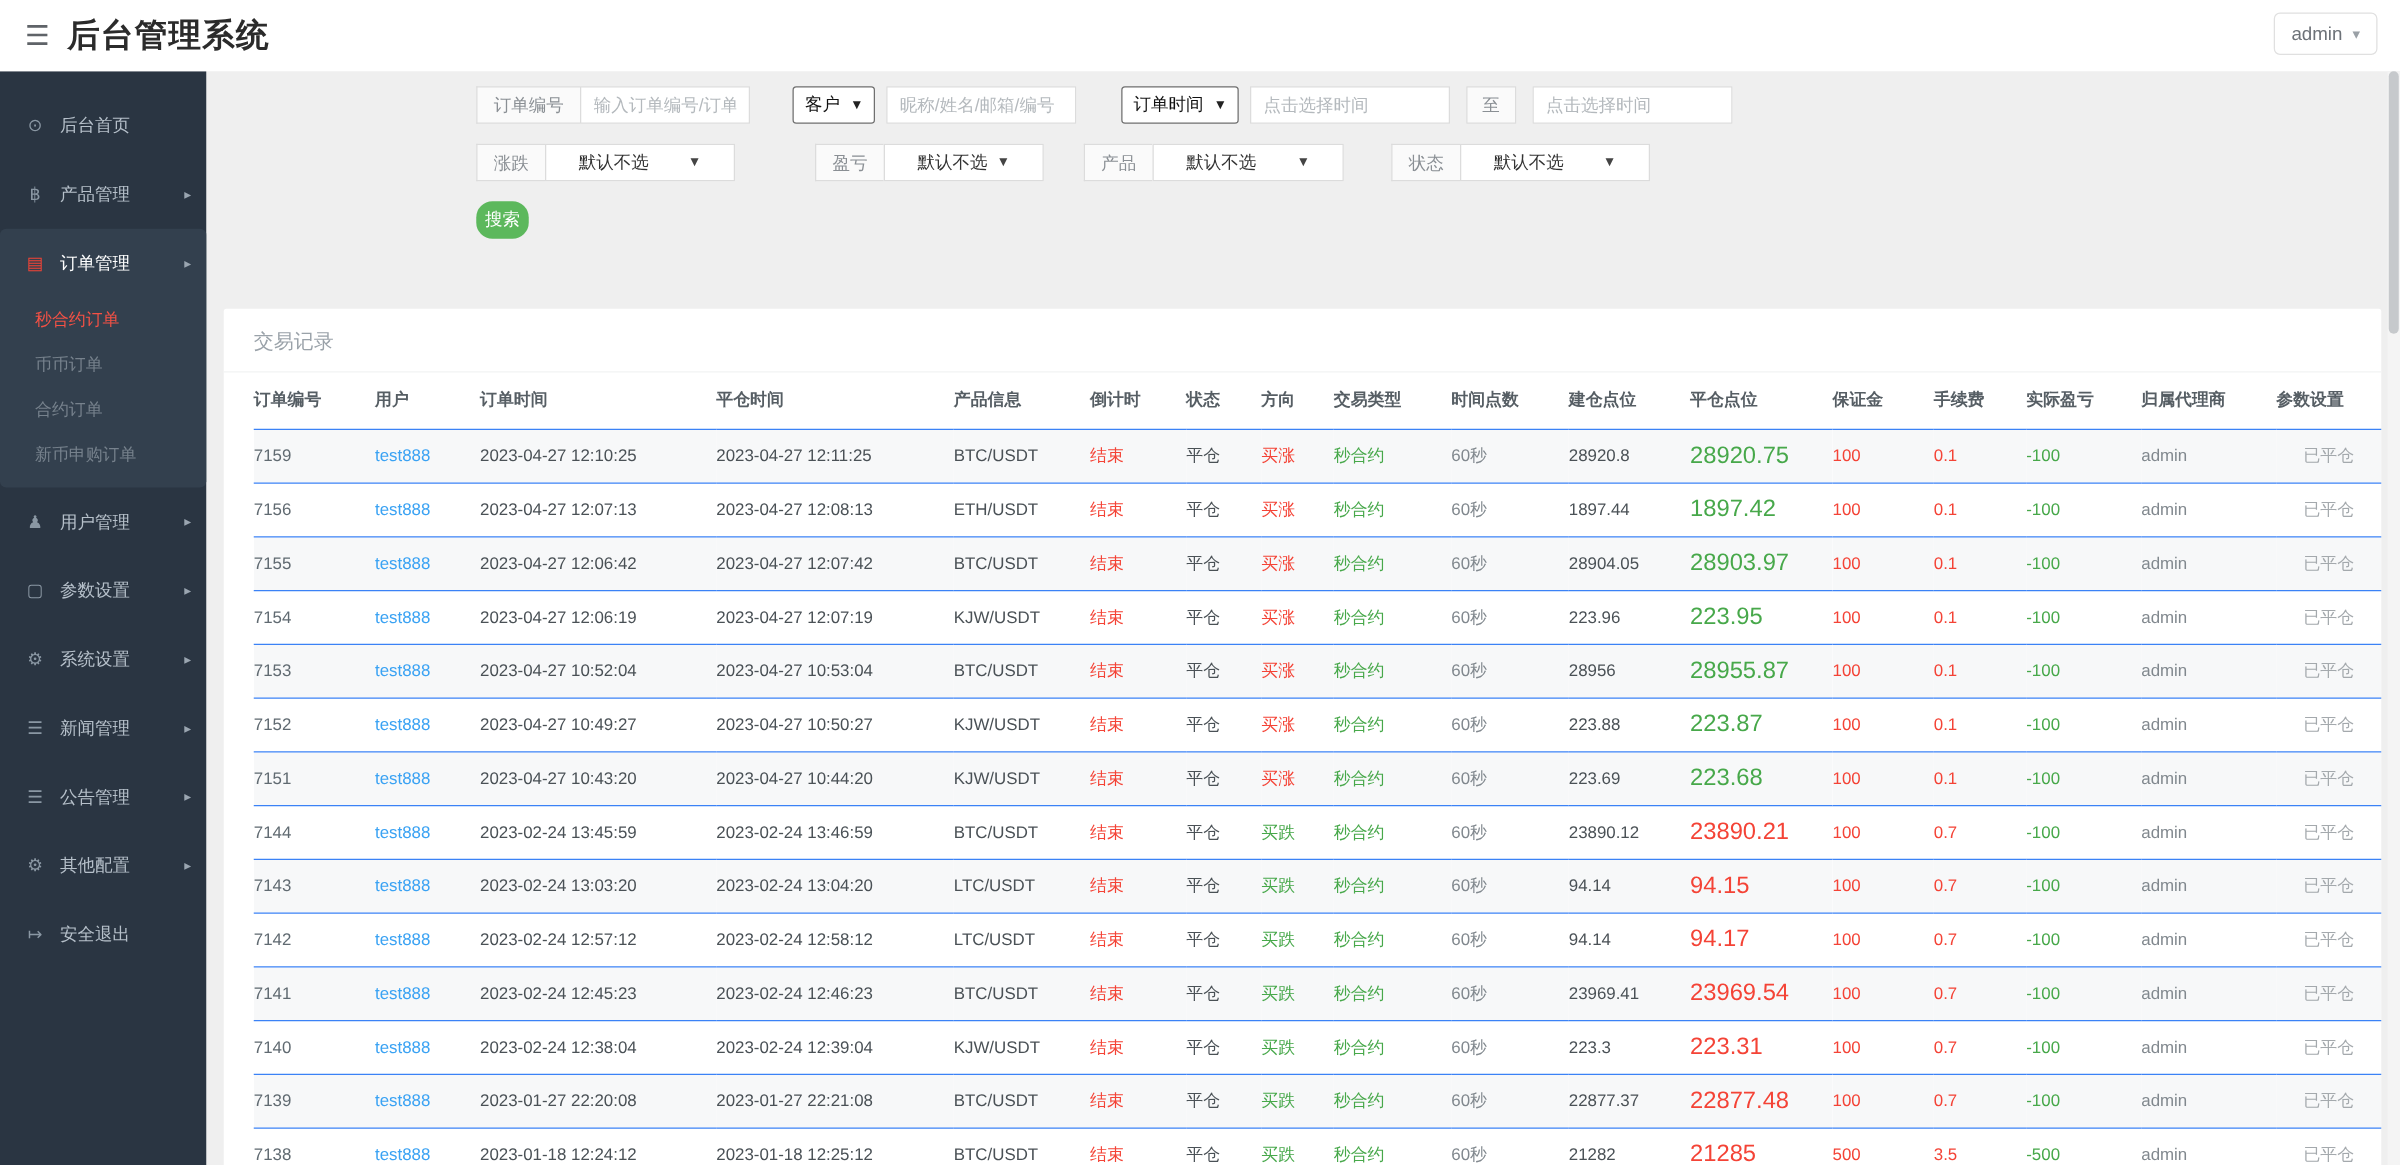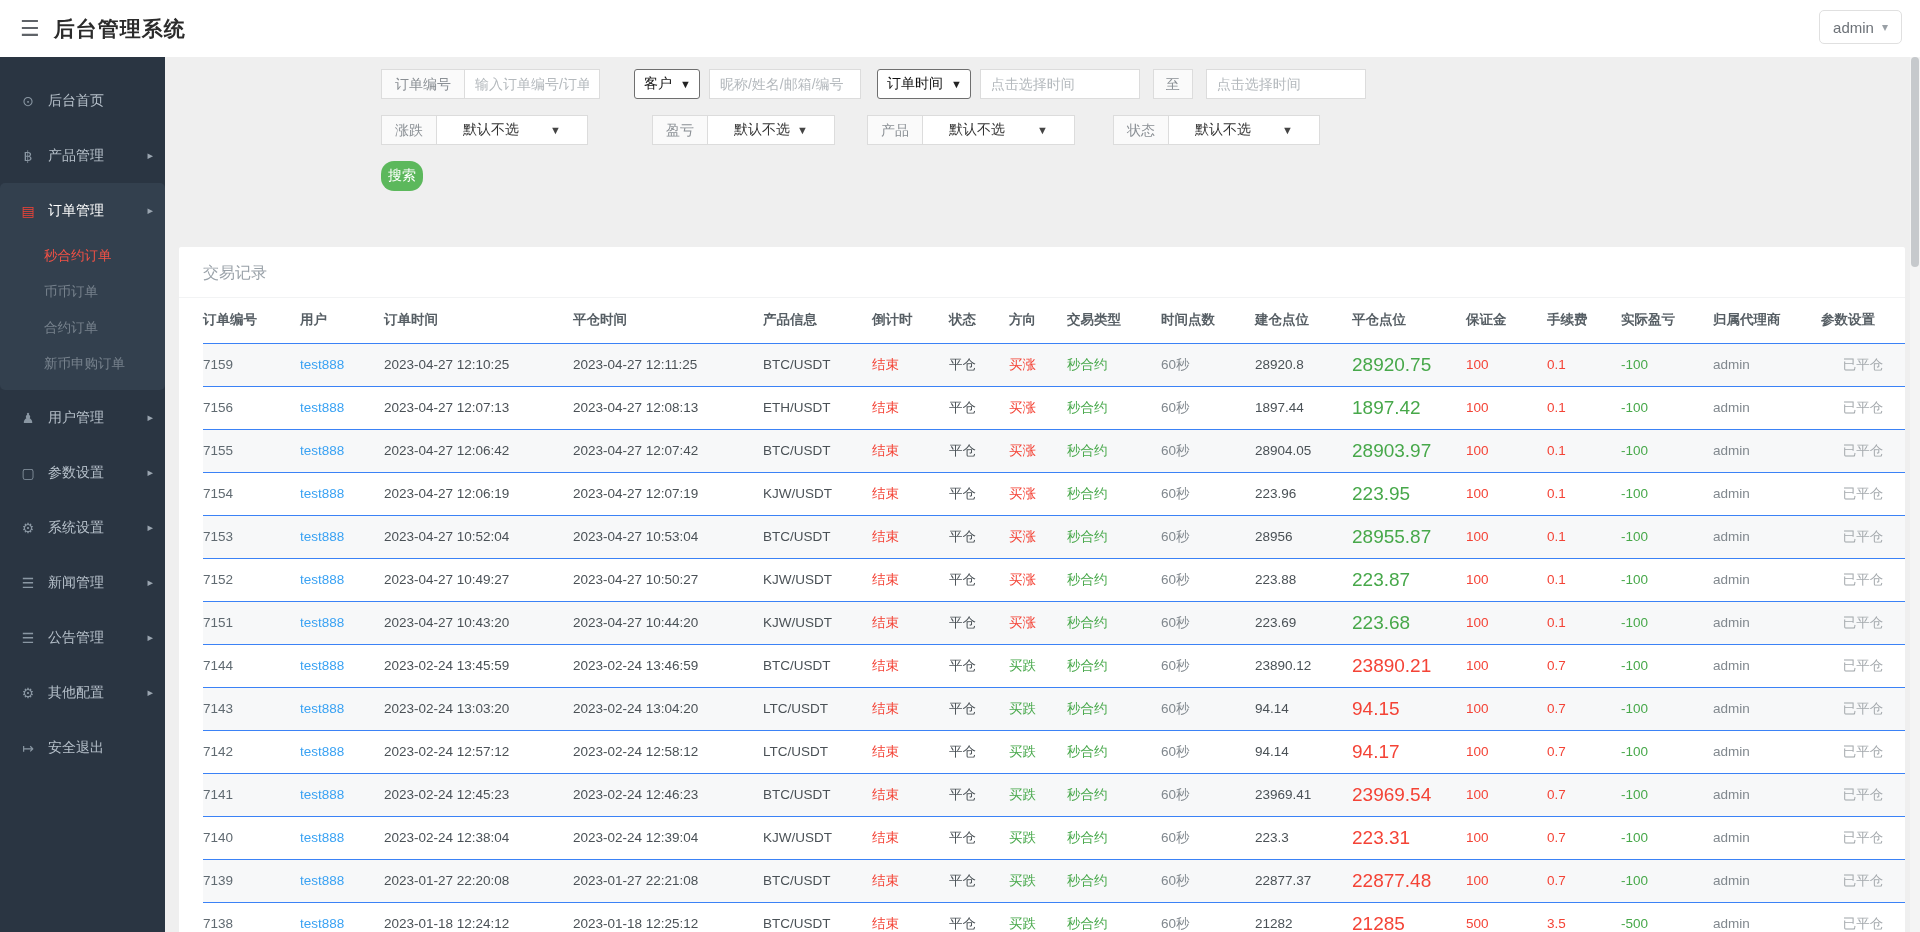--- a/index.html
+++ b/index.html
@@ -3,35 +3,35 @@
 <meta charset="utf-8">
 <style>
   * { margin:0; padding:0; box-sizing:border-box; }
   html,body { width:1920px; height:932px; overflow:hidden; }
   body { font-family:"Liberation Sans","DejaVu Sans",sans-serif; background:var(--page-bg,#efefef); color:#333; }
 
   
   .app-header { position:absolute; top:0; left:0; width:1920px; height:57px; background:#fff; z-index:30;
                 display:flex; align-items:center; padding:0 16px; }
   .burger { font-size:22px; color:#5f6368; cursor:pointer; margin:0 14px 0 4px; }
-  .app-title { font-size:21px; font-weight:bold; color:#2b2b2b; letter-spacing:1px; }
+  .app-title { font-size:26px; font-weight:bold; color:#2b2b2b; letter-spacing:1px; }
   .user-box { position:absolute; right:18px; top:10px; height:34px; border:1px solid #e0e0e0; border-radius:5px;
               background:#fff; color:#6d7278; font-size:15px; display:flex; align-items:center; gap:8px; padding:0 13px; cursor:pointer; }
   .user-box .caret { color:#9aa0a6; font-size:12px; }
 
   
   .sidebar { position:absolute; top:57px; left:0; bottom:0; width:165px; background:var(--sidebar-bg,#2a3542); z-index:20; }
   .sidebar nav { padding-top:16px; }
   .menu-item { height:55px; display:flex; align-items:center; padding:0 12px 0 20px; color:#b6c0ca; font-size:14px; cursor:pointer; position:relative; }
   .menu-item .mi-icon { width:16px; margin-right:12px; font-size:14px; color:#8a97a3; text-align:center; }
   .menu-item .mi-arrow { margin-left:auto; font-size:11px; color:#9aa5b0; }
   .menu-block { background:var(--sidebar-panel,#33404e); border-radius:5px; margin:0 0 0 0; padding-bottom:8px; }
   .menu-block .menu-item { color:#fff; }
   .menu-block .menu-item .mi-icon { color:var(--red,#f44336); }
-  .sub-item { height:36px; line-height:36px; padding-left:44px; font-size:13.5px; color:#77828d; cursor:pointer; }
+  .sub-item { height:36px; line-height:36px; padding-left:28px; font-size:13.5px; color:#77828d; cursor:pointer; }
   .sub-item.active { color:var(--active-red,#f55145); }
 
   
   .main { position:absolute; left:165px; top:57px; width:1755px; bottom:0; }
   .filters { padding:12px 0 0 216px; }
   .f-row { display:flex; align-items:center; margin-bottom:16px; }
   .f-group { display:flex; align-items:center; }
   .f-label { height:30px; line-height:28px; padding:0 13px; background:#fafafa; border:1px solid #dcdcdc; border-right:none;
              color:#8a8f94; font-size:14px; white-space:nowrap; }
   .f-input { height:30px; border:1px solid #dcdcdc; background:#fff; padding:0 10px; font-size:14px; color:#333; outline:none;
@@ -139,21 +139,21 @@
 </aside>
 
 <main class="main">
 
   <div class="filters">
     <div class="f-row">
       <div class="f-group" style="margin-right:34px;">
         <span class="f-label">订单编号</span>
         <input class="f-input" style="width: 136px;" placeholder="输入订单编号/订单id">
       </div>
-      <div class="f-group" style="margin-right:16px; gap:9px;">
+      <div class="f-group" style="margin-right:36px; gap:9px;">
         <div class="native-select">
           <span>客户</span>
           <span class="caret">▼</span>
         </div>
         <input class="f-input" style="width: 152px;" placeholder="昵称/姓名/邮箱/编号">
       </div>
       <div class="f-group" style="gap:9px;">
         <div class="native-select">
           <span>订单时间</span>
           <span class="caret">▼</span>

